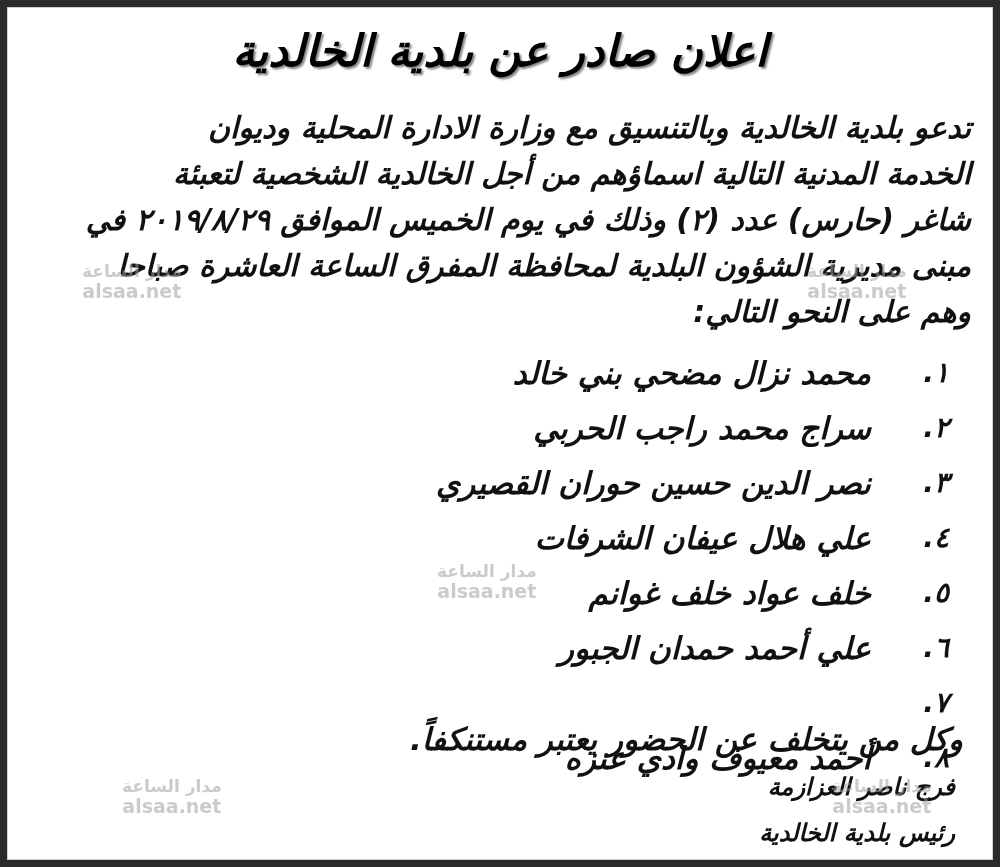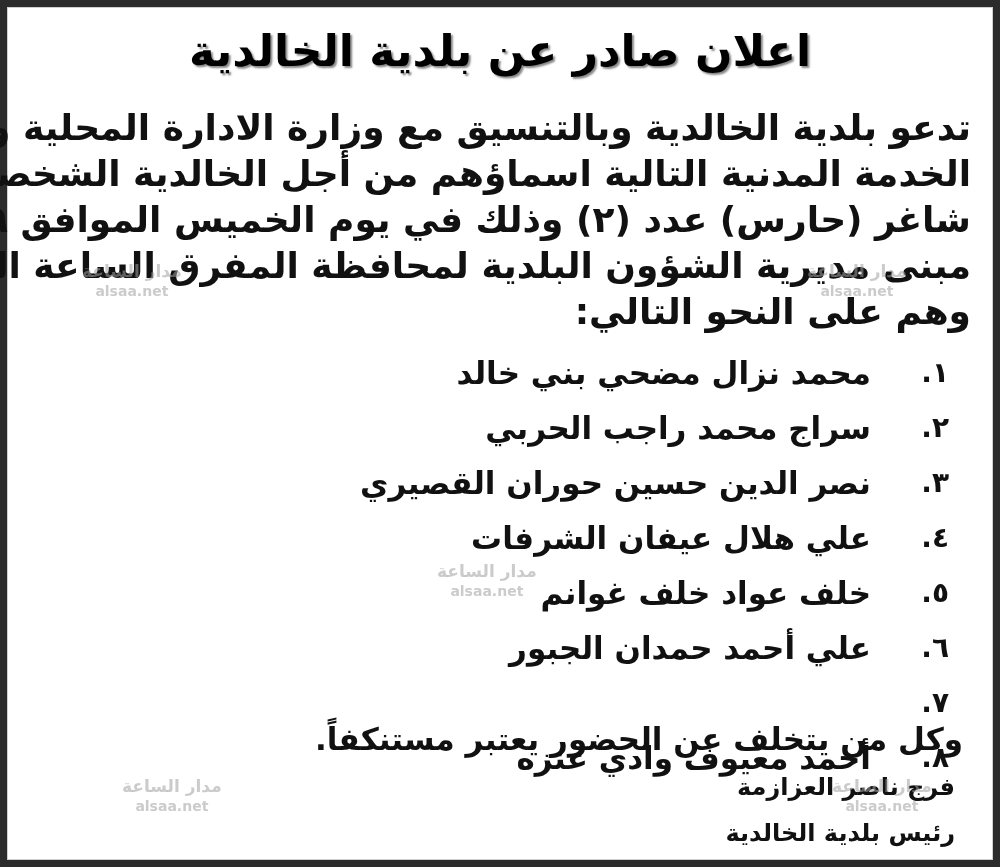--- a/index.html
+++ b/index.html
@@ -8,30 +8,30 @@
     background: #2b2b2b;
     font-family: "DejaVu Sans", sans-serif;
   }
   .frame {
     position: absolute; left: 7px; top: 7px; right: 7px; bottom: 7px;
     background: #ffffff;
     box-shadow: inset 0 0 0 1px #cfcfcf;
   }
   .doc {
     position: absolute; left: 22px; right: 22px; top: 0; bottom: 0;
-    direction: rtl; color: #111;
+    direction: rtl; color: #111; font-style: italic;
   }
   .title {
     position: absolute; top: 14px; left: 0; right: 0;
     text-align: center; font-weight: bold; font-size: 44px; line-height: 60px;
     color: #000; text-shadow: 2px 2px 2px #888;
   }
   .para {
     position: absolute; top: 98px; left: 0; right: 0;
-    font-weight: bold; font-size: 36px; line-height: 46px;
+    font-weight: bold; font-size: 30px; line-height: 46px;
     text-align: justify; text-align-last: right;
   }
   .para .line { display: block; white-space: nowrap; text-align: right; }
   .list { position: absolute; top: 338px; right: 0; left: 150px; }
   .list .item {
     display: flex; flex-direction: row; align-items: center;
     height: 55px; font-weight: bold; font-size: 31px;
   }
   .item .num { width: 100px; padding-right: 22px; box-sizing: border-box; font-size: 28px; }
   .item .name { letter-spacing: 2px; }
@@ -42,21 +42,21 @@
   .sig1, .sig2 {
     position: absolute; right: 16px; font-weight: bold; font-size: 24px; line-height: 40px;
   }
   .sig1 { top: 760px; }
   .sig2 { top: 806px; }
   .wm {
     position: absolute; color: rgba(160,160,160,0.55); font-weight: bold;
     text-align: center; line-height: 20px; pointer-events: none; direction: ltr;
   }
   .wm .ar { font-size: 17px; display: block; direction: rtl; margin-top: 44px; }
-  .wm .en { font-size: 14px; display: block; }
+  .wm .en { font-size: 19px; display: block; }
 </style>
 </head>
 <body>
 
 <div class="frame">
   <div class="doc">
     <div class="title">اعلان صادر عن بلدية الخالدية</div>
 
     <div class="para">
       <span class="line">تدعو بلدية الخالدية وبالتنسيق مع وزارة الادارة المحلية وديوان</span>

